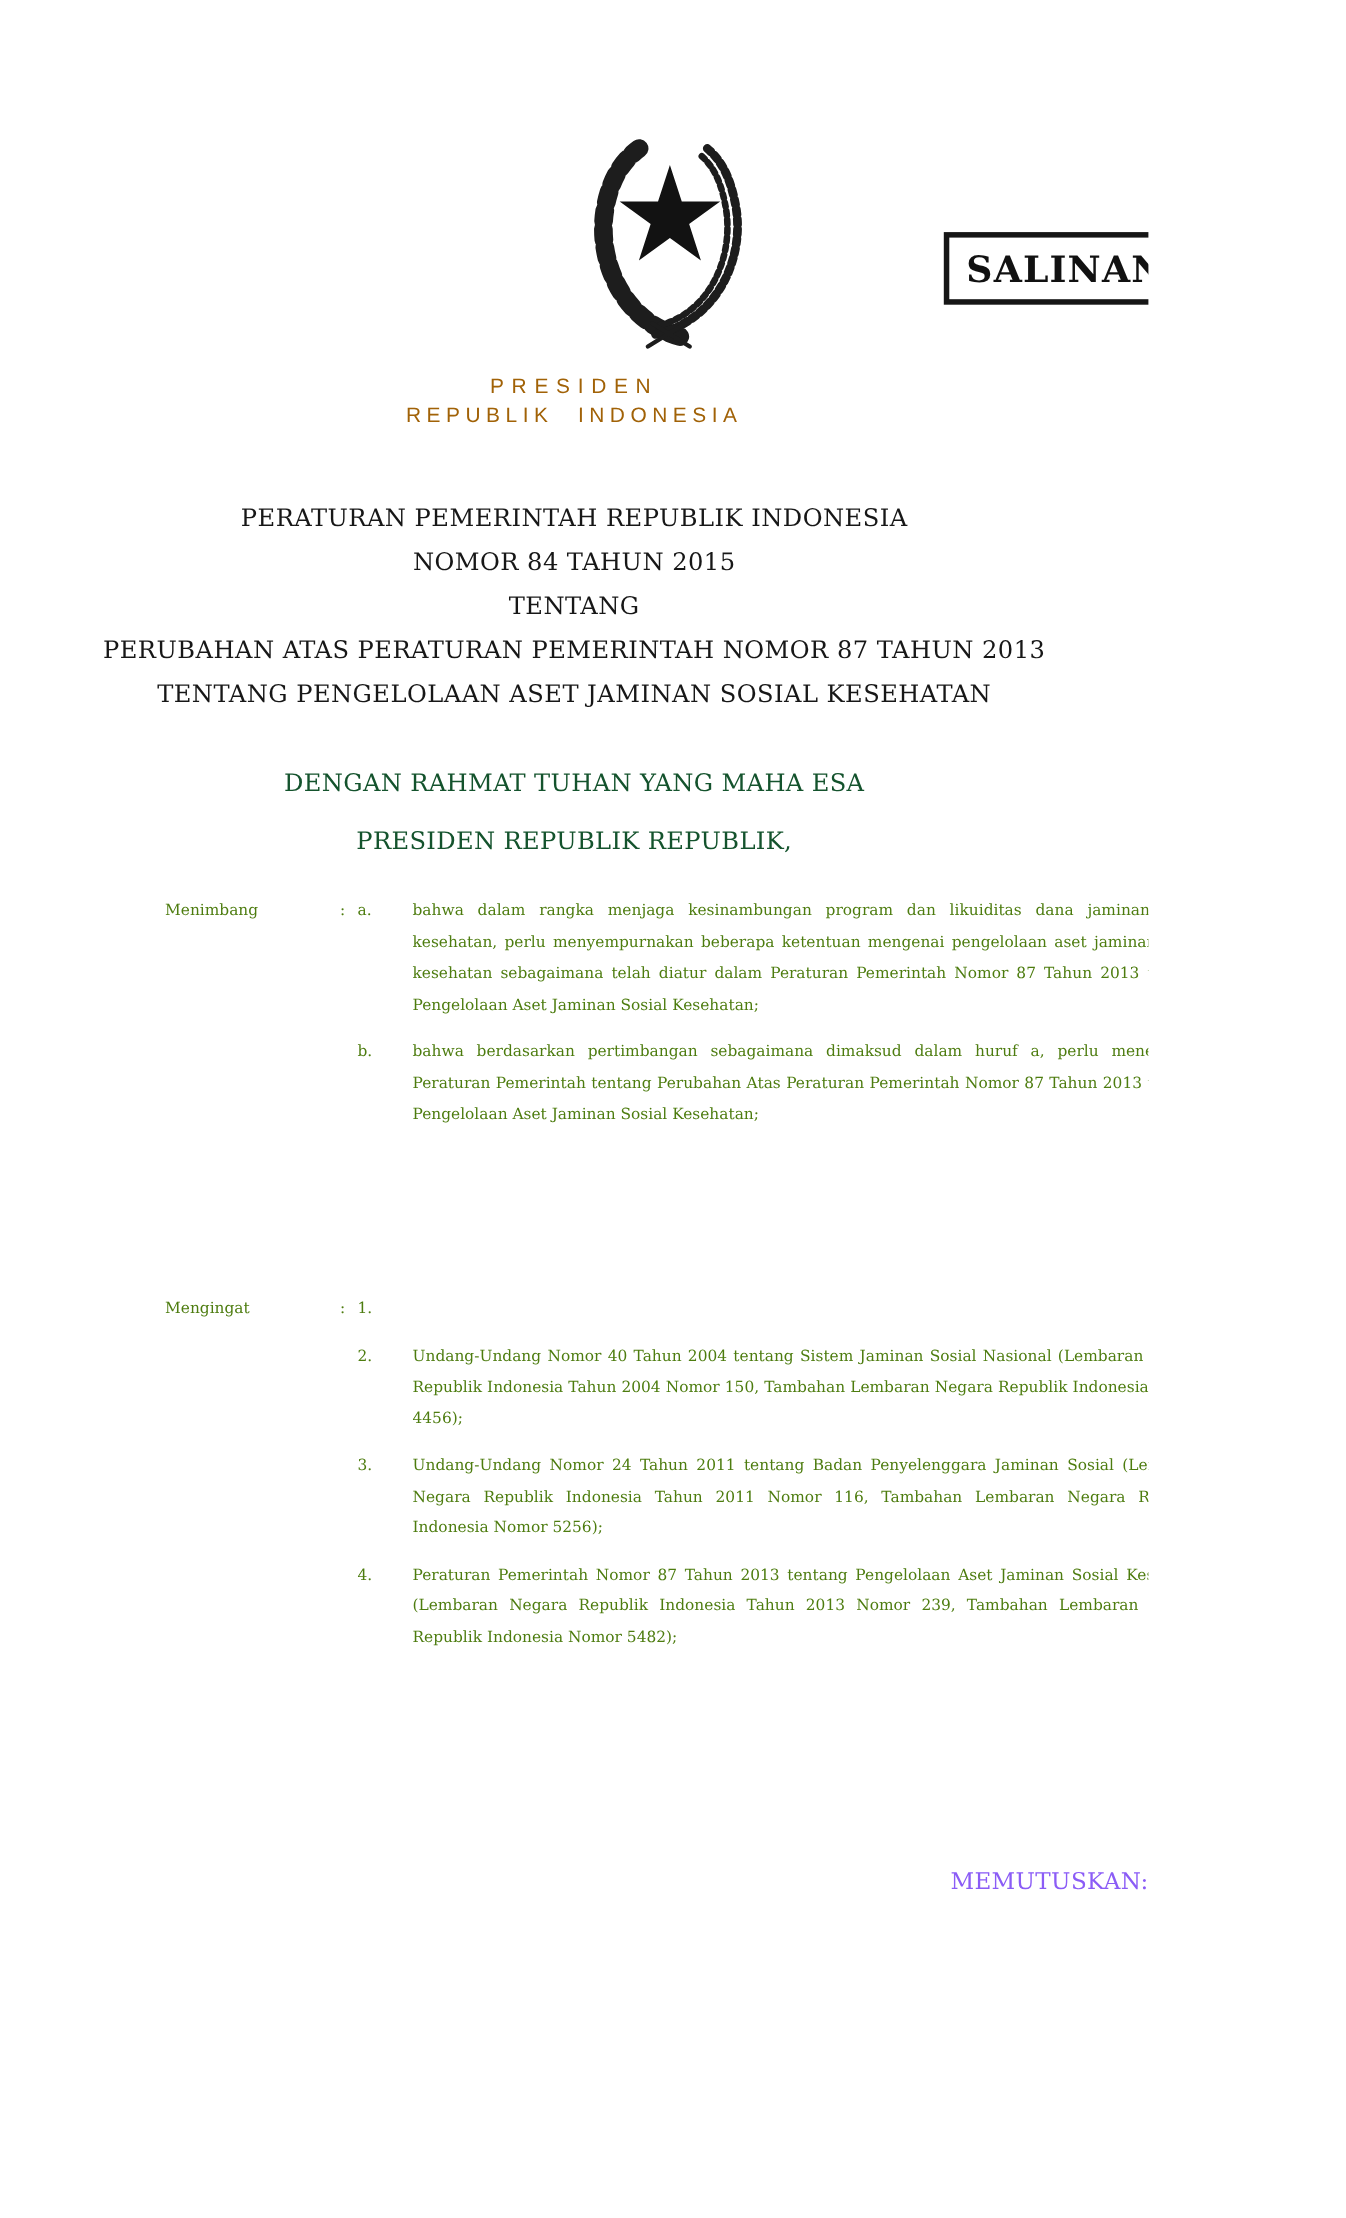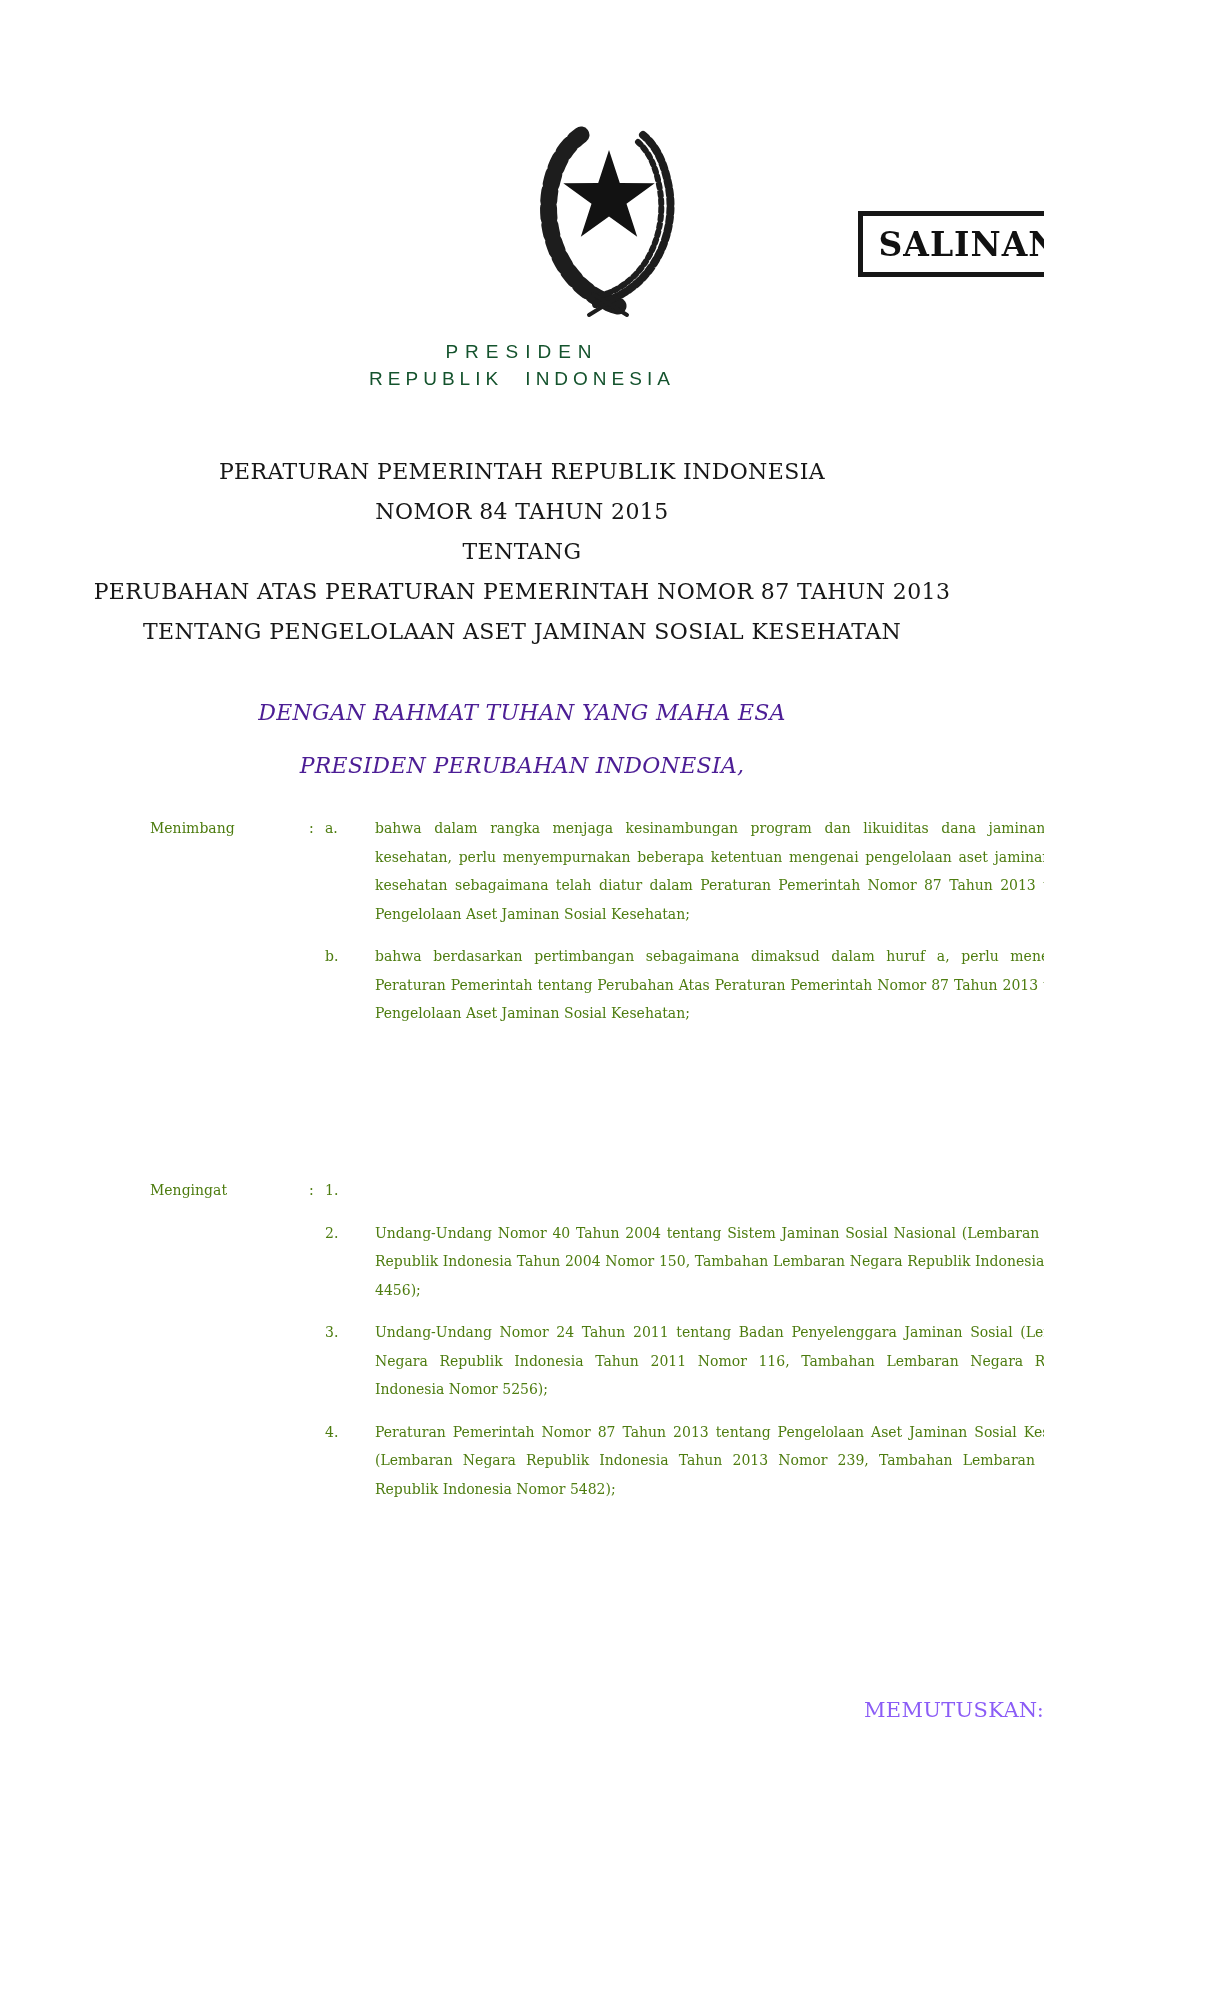--- a/index.html
+++ b/index.html
@@ -24,21 +24,21 @@
 
   
   .letterhead {
     position: absolute;
     top: 338px;
     left: 0;
     width: 100%;
     text-align: center;
     font-family: "Liberation Sans", sans-serif;
     font-weight: 400;
-    color: #14532d;
+    color: #a16207;
     line-height: 27px;
   }
   .letterhead .lh1 { font-size: 19px; letter-spacing: 7px; }
   .letterhead .lh2 { font-size: 19px; letter-spacing: 5px; word-spacing: 12px; }
 
   
   .salinan {
     position: absolute;
     left: 858px;
     top: 211px;
@@ -69,22 +69,21 @@
   }
   .title-block .t-line { line-height: 40px; }
 
   .invocation, .authority {
     position: absolute;
     left: 0;
     width: 100%;
     text-align: center;
     font-size: 22px;
     letter-spacing: 0.3px;
-    color: #4c1d95;
-    font-style: italic;
+    color: #14532d;
   }
   .invocation { top: 700px; }
   .authority  { top: 753px; }
 
   
   .section {
     position: absolute;
     left: 150px;
     width: 948px;
     font-size: 14px;
@@ -147,21 +146,21 @@
 
   <div class="title-block">
     <div class="t-line">PERATURAN PEMERINTAH REPUBLIK INDONESIA</div>
     <div class="t-line">NOMOR 84 TAHUN 2015</div>
     <div class="t-line">TENTANG</div>
     <div class="t-line">PERUBAHAN ATAS PERATURAN PEMERINTAH NOMOR 87 TAHUN 2013</div>
     <div class="t-line">TENTANG PENGELOLAAN ASET JAMINAN SOSIAL KESEHATAN</div>
   </div>
 
   <div class="invocation">DENGAN RAHMAT TUHAN YANG MAHA ESA</div>
-  <div class="authority">PRESIDEN PERUBAHAN INDONESIA,</div>
+  <div class="authority">PRESIDEN REPUBLIK REPUBLIK,</div>
 
   <div class="section sec-menimbang">
     <div class="row">
       <div class="cell label">Menimbang</div>
       <div class="cell colon">:</div>
       <div class="cell marker">a.</div>
       <div class="cell text">bahwa dalam rangka menjaga kesinambungan program dan likuiditas dana jaminan sosial kesehatan, perlu menyempurnakan beberapa ketentuan mengenai pengelolaan aset jaminan sosial kesehatan sebagaimana telah diatur dalam Peraturan Pemerintah Nomor 87 Tahun 2013 tentang Pengelolaan Aset Jaminan Sosial Kesehatan;</div>
     </div>
     <div class="row">
       <div class="cell label"></div>

